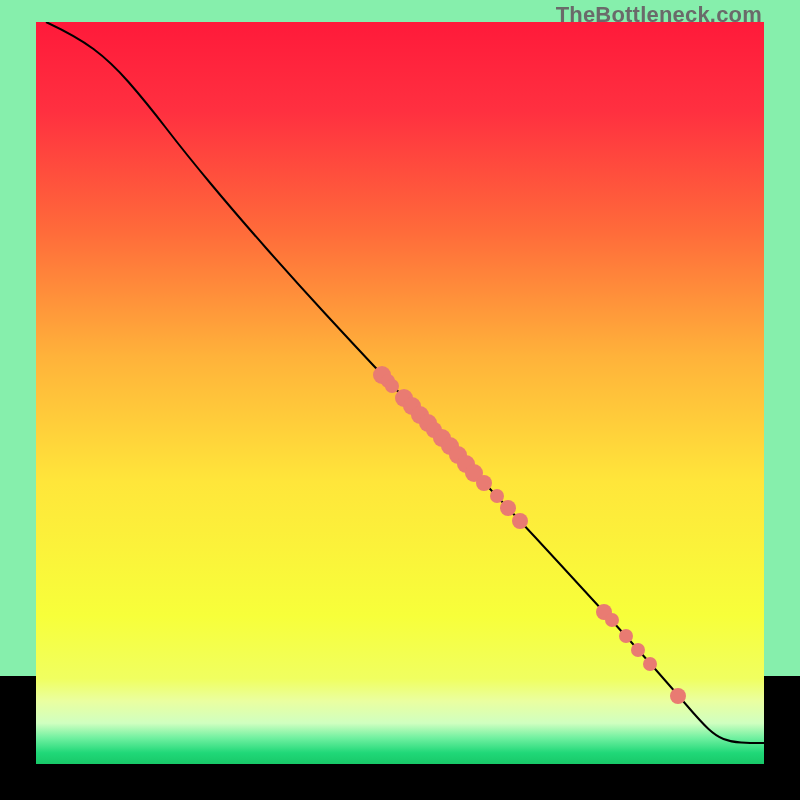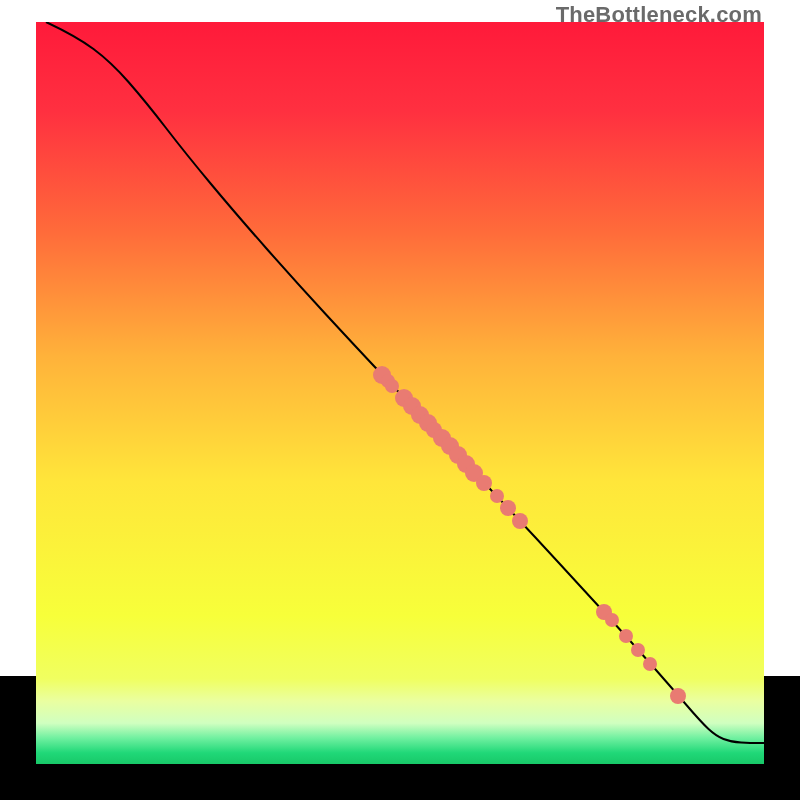--- a/index.html
+++ b/index.html
@@ -10,21 +10,21 @@
     background: #000;
     overflow: hidden;
     font-family: Arial, Helvetica, sans-serif;
   }
   .frame {
     position: absolute;
     left: 0;
     top: 0;
     width: 800px;
     height: 676px;
-    background: #ffffff;
+    background: #86efac;
   }
   .plot {
     position: absolute;
     left: 36px;
     top: 22px;
     width: 728px;
     height: 742px;
     overflow: hidden;
   }
   .gradient {

